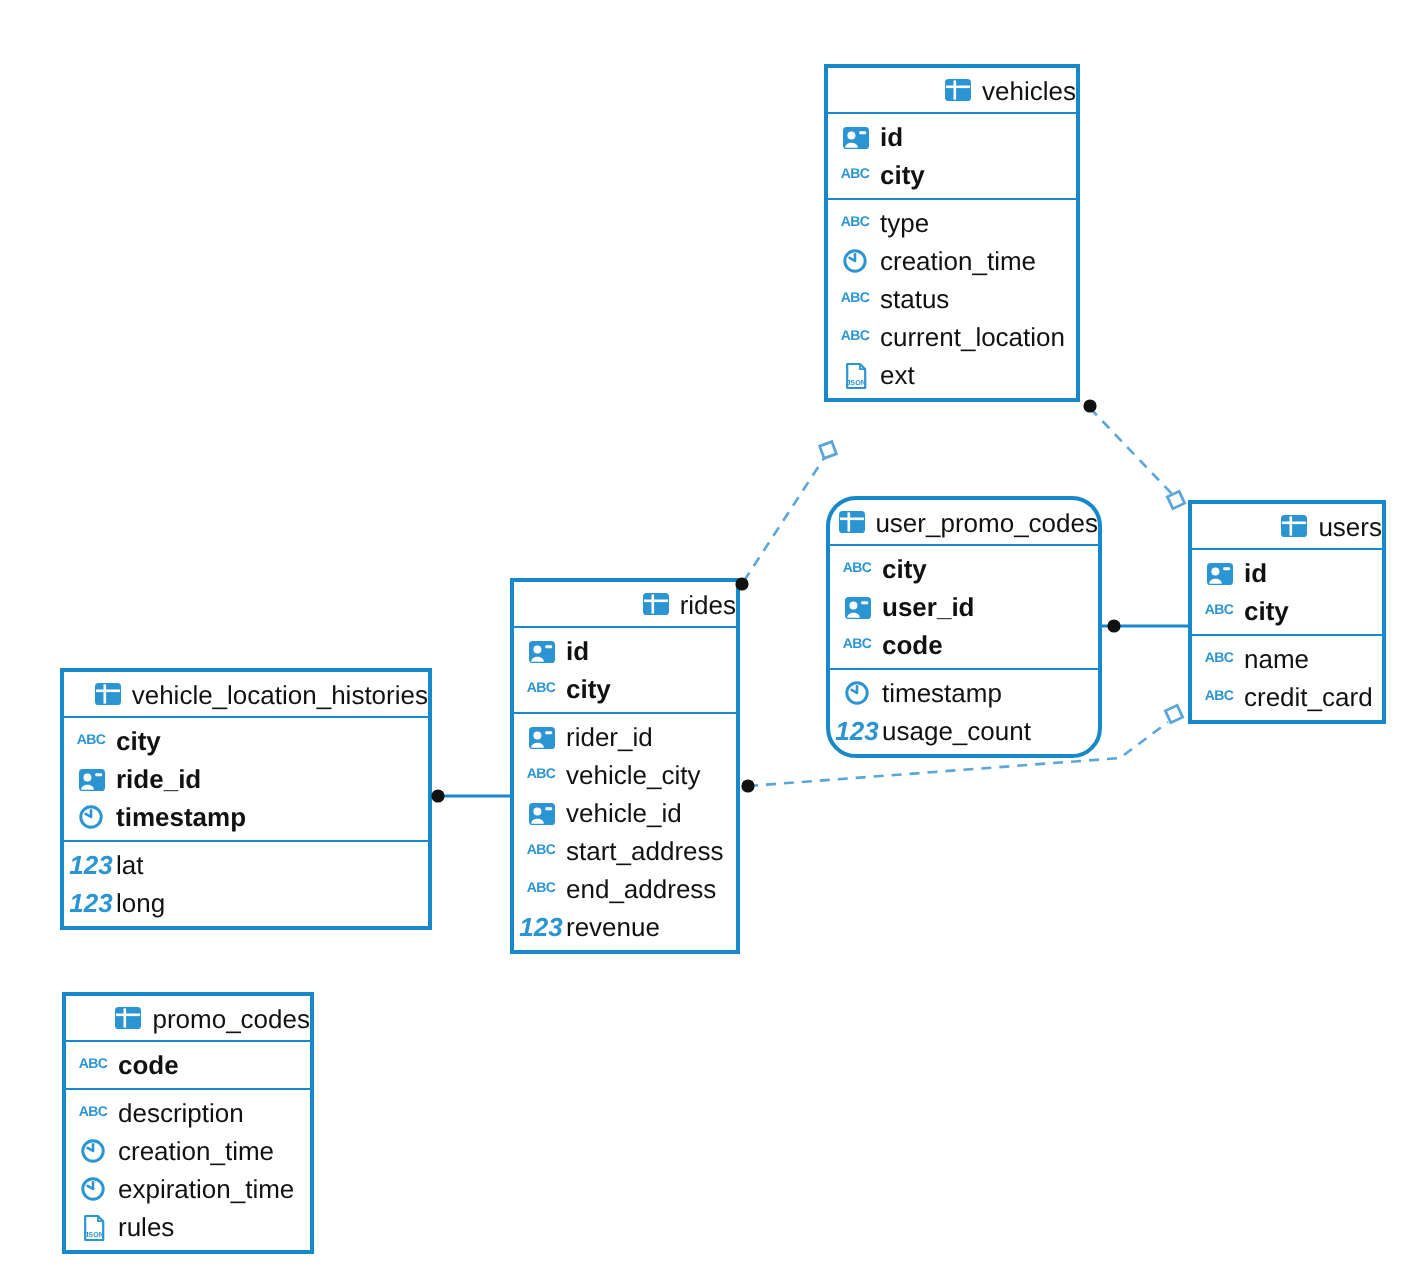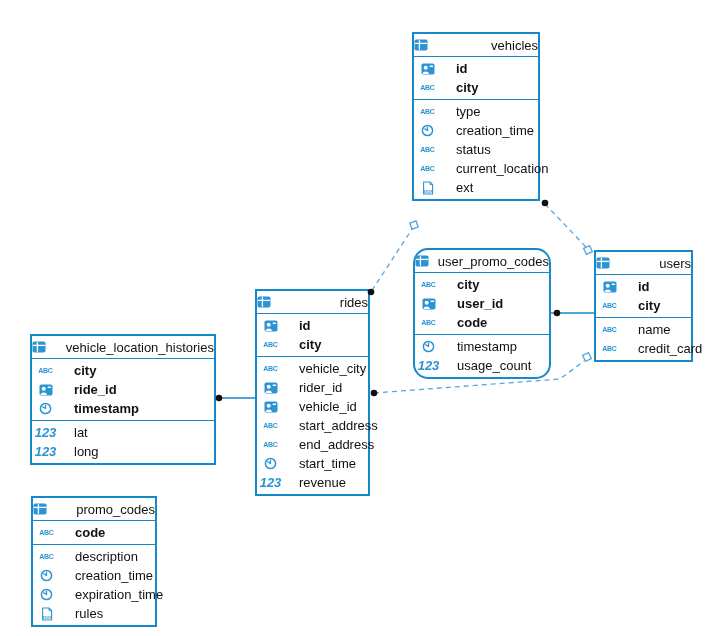--- a/index.html
+++ b/index.html
@@ -15,28 +15,28 @@
     font-family:"Liberation Sans", sans-serif;
     color:var(--ink);
   }
   .canvas{position:absolute;inset:0;}
   .tbl-box{
     position:absolute;background:#fff;
     border:2px solid var(--blue);
     box-sizing:border-box;
   }
   .thead{
-    height:22px;display:flex;align-items:center;justify-content:space-between;gap:5px;
+    height:22px;display:flex;align-items:center;justify-content:flex-end;gap:5px;
     border-bottom:1.5px solid var(--blue);
     font-size:13px;white-space:nowrap;
   }
   .sec{padding:2px 0;}
   .sec.keys{border-bottom:1.5px solid var(--blue);}
   .row{
-    height:19px;display:flex;align-items:center;gap:20px;
+    height:19px;display:flex;align-items:center;gap:4px;
     padding:0 5px;font-size:13px;white-space:nowrap;
   }
   .cn{line-height:1;}
   .cn.key{font-weight:700;}
   .ic{width:17px;min-width:17px;display:inline-flex;align-items:center;justify-content:center;}
   .ic svg{display:block;}
   .ic-abc{color:var(--icon);font-size:7px;font-weight:700;letter-spacing:-0.3px;line-height:1;}
   .ic-123{color:var(--icon);font-size:13px;font-weight:700;line-height:1;font-style:italic;}
   .thead .ic{width:14px;min-width:14px;}
   #wires{position:absolute;inset:0;z-index:5;pointer-events:none;}
@@ -230,54 +230,46 @@
           </span>
         <span class="cn key" data-interactable="false">id</span>
       </div>
       <div class="row" data-interactable="true">
         <span class="ic ic-abc" data-interactable="false">ABC</span>
         <span class="cn key" data-interactable="false">city</span>
       </div>
     </div>
     <div class="sec" data-interactable="false">
       <div class="row" data-interactable="true">
+        <span class="ic" data-interactable="false">
+            <svg width="14" height="12">
+              <use href="#sym-person"></use>
+            </svg>
+          </span>
+        <span class="cn" data-interactable="false">rider_id</span>
+      </div>
+      <div class="row" data-interactable="true">
         <span class="ic ic-abc" data-interactable="false">ABC</span>
         <span class="cn" data-interactable="false">vehicle_city</span>
       </div>
       <div class="row" data-interactable="true">
         <span class="ic" data-interactable="false">
             <svg width="14" height="12">
               <use href="#sym-person"></use>
             </svg>
           </span>
-        <span class="cn" data-interactable="false">rider_id</span>
-      </div>
-      <div class="row" data-interactable="true">
-        <span class="ic" data-interactable="false">
-            <svg width="14" height="12">
-              <use href="#sym-person"></use>
-            </svg>
-          </span>
         <span class="cn" data-interactable="false">vehicle_id</span>
       </div>
       <div class="row" data-interactable="true">
         <span class="ic ic-abc" data-interactable="false">ABC</span>
         <span class="cn" data-interactable="false">start_address</span>
       </div>
       <div class="row" data-interactable="true">
         <span class="ic ic-abc" data-interactable="false">ABC</span>
         <span class="cn" data-interactable="false">end_address</span>
-      </div>
-      <div class="row" data-interactable="true">
-        <span class="ic" data-interactable="false">
-            <svg width="13" height="13">
-              <use href="#sym-clock"></use>
-            </svg>
-          </span>
-        <span class="cn" data-interactable="false">start_time</span>
       </div>
       <div class="row" data-interactable="true">
         <span class="ic ic-123" data-interactable="false">123</span>
         <span class="cn" data-interactable="false">revenue</span>
       </div>
     </div>
   </div>
 
   <div class="tbl-box" id="t4" data-interactable="true">
     <div class="thead" data-interactable="true">

